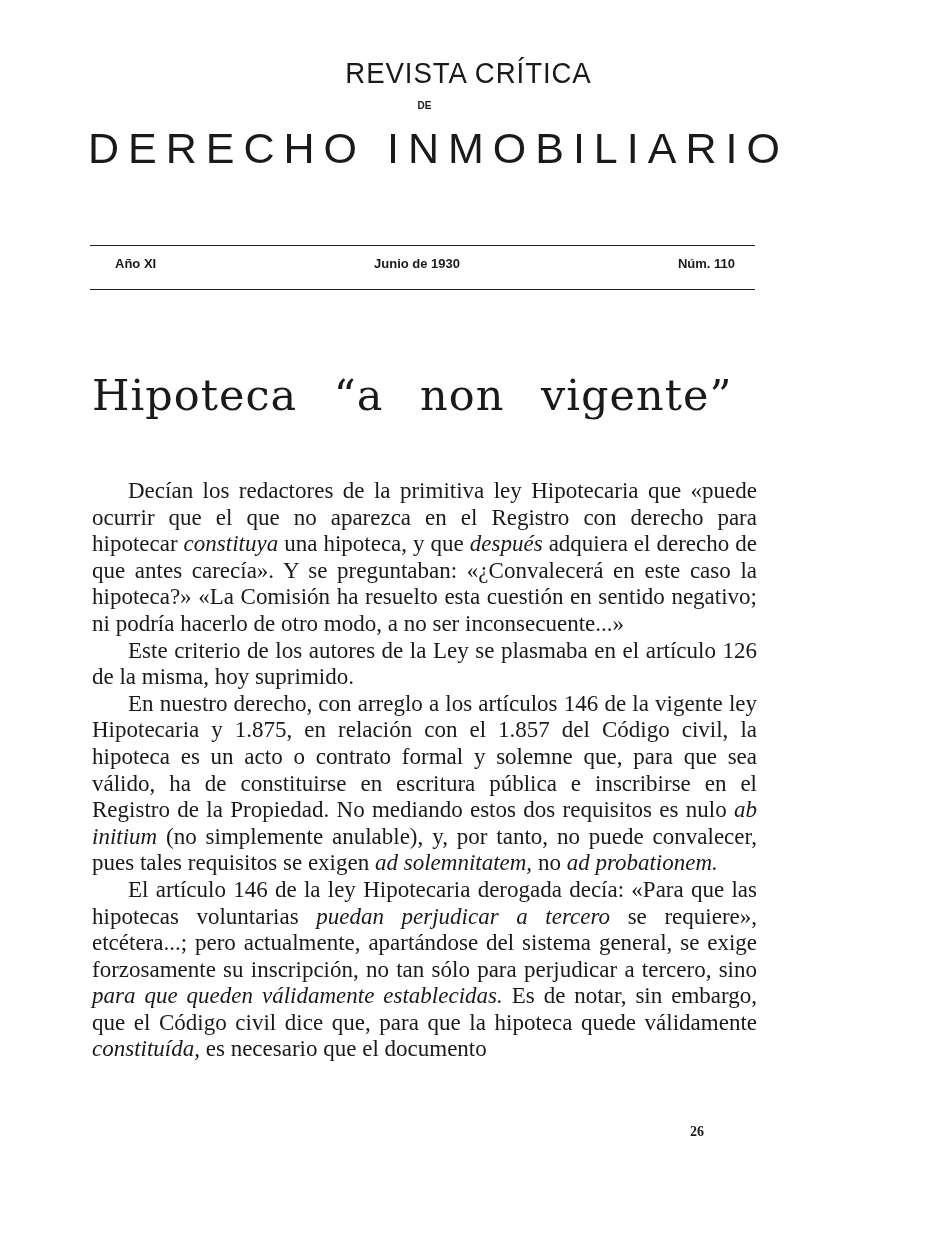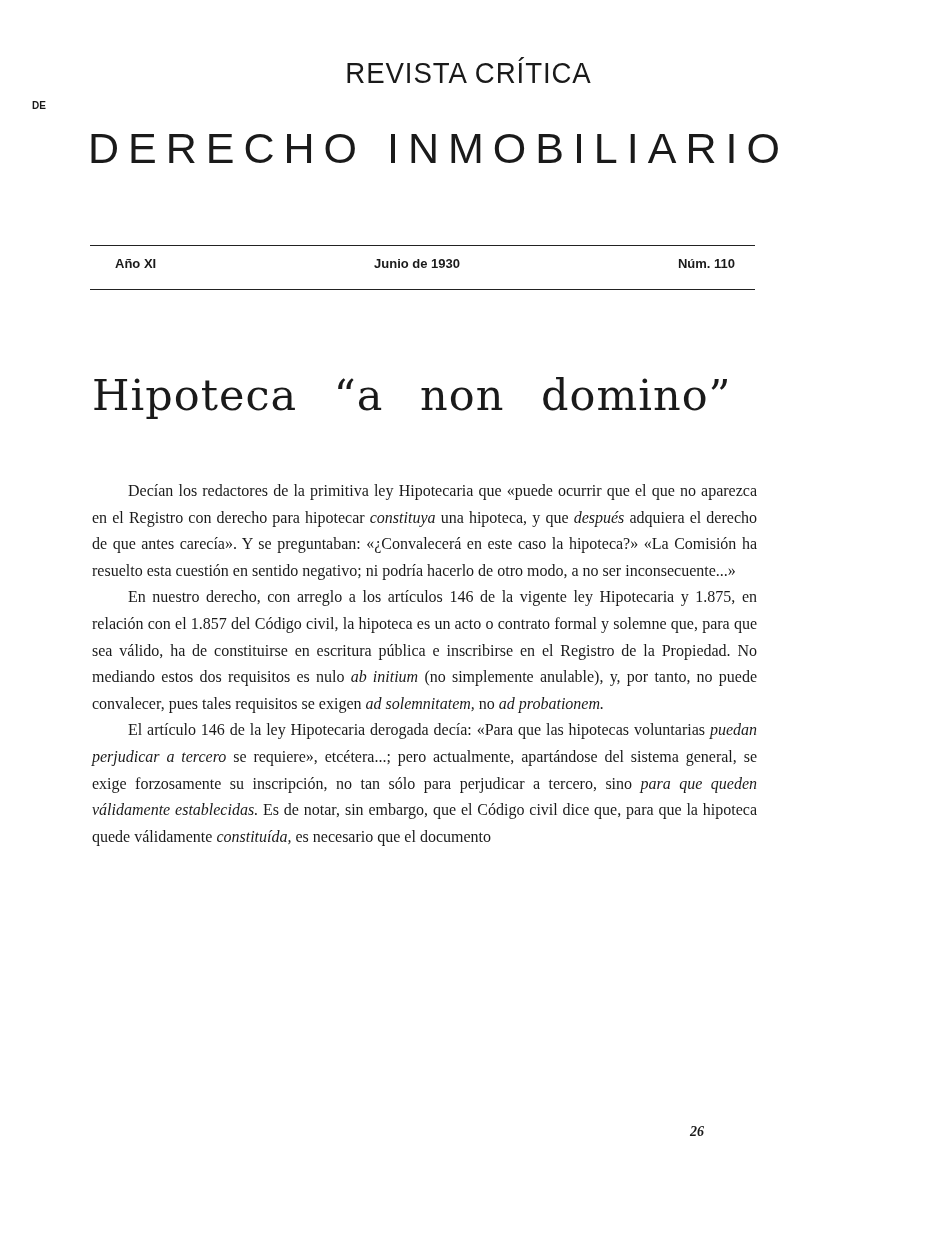--- a/index.html
+++ b/index.html
@@ -1,46 +1,47 @@
 <!DOCTYPE html>
 <html><head>
 <meta charset="utf-8">
 <style>
   html, body { margin:0; padding:0; background:#fff; }
   body { width:937px; height:1240px; position:relative; overflow:hidden; color:#1a1a1a; font-family:"Liberation Serif", serif; }
   .masthead-title { position:absolute; top:56px; left:0; width:937px; text-align:center; font-family:"Liberation Sans", sans-serif; font-size:30px; letter-spacing:1px; transform:scaleX(0.92); }
-  .masthead-de { position:absolute; top:100px; left:0; width:849px; text-align:left; font-family:"Liberation Sans", sans-serif; font-weight:bold; font-size:10px;padding-left:32px; }
+  .masthead-de { position:absolute; top:100px; left:0; width:849px; text-align:center; font-family:"Liberation Sans", sans-serif; font-weight:bold; font-size:10px; }
   .masthead-main { position:absolute; top:124px; left:88px; width:670px; text-align:left; font-family:"Liberation Sans", sans-serif; font-size:43px; letter-spacing:9px; white-space:nowrap; }
   .subtitle { position:absolute; top:183px; left:88px; width:670px; text-align:center; font-family:"Liberation Sans", sans-serif; font-weight:bold; font-size:13.5px; line-height:28px; letter-spacing:0.3px; }
   .rule { position:absolute; left:90px; width:665px; border-top:1.5px solid #222; }
   .issue-bar { position:absolute; top:256px; left:115px; width:620px; display:flex; justify-content:space-between; font-family:"Liberation Sans", sans-serif; font-weight:bold; font-size:13px; }
   .article-title { position:absolute; top:370px; left:92px; width:670px; font-family:"DejaVu Serif", serif; font-size:43px; letter-spacing:1px; word-spacing:22px; white-space:nowrap; }
-  .body-text { position:absolute; top:478px; left:92px; width:665px; font-size:16px; line-height:26.6px; text-align:justify; }
+  .body-text { position:absolute; top:478px; left:92px; width:665px; font-size:23px; line-height:26.6px; text-align:justify; }
   .body-text p { margin:0; text-indent:36px; }
   .body-text i { font-style:italic; }
-  .page-number { position:absolute; top:1124px; left:690px; font-weight:bold; font-size:14px;font-style:italic; }
+  .page-number { position:absolute; top:1124px; left:690px; font-weight:bold; font-size:14px; }
 </style>
 </head>
 <body>
 
 <div class="masthead-title">REVISTA CRÍTICA</div>
 <div class="masthead-de">DE</div>
 <div class="masthead-main">DERECHO INMOBILIARIO</div>
 <div class="subtitle">
 </div>
 
 <div class="rule" style="top:245px;"></div>
 <div class="issue-bar">
   <span>Año XI</span>
   <span>Junio de 1930</span>
   <span>Núm. 110</span>
 </div>
 <div class="rule" style="top:289px;"></div>
 
-<div class="article-title">Hipoteca “a non domino”</div>
+<div class="article-title">Hipoteca “a non vigente”</div>
 
 <div class="body-text" id="body-text">
     <p><span>Decían los redactores de la primitiva ley Hipotecaria que «puede ocurrir que el que no aparezca en el Registro con derecho para hipotecar </span><i>constituya</i><span> una hipoteca, y que </span><i>después</i><span> adquiera el derecho de que antes carecía». Y se preguntaban: «¿Convalecerá en este caso la hipoteca?» «La Comisión ha resuelto esta cuestión en sentido negativo; ni podría hacerlo de otro modo, a no ser inconsecuente...»</span></p>
+    <p><span>Este criterio de los autores de la Ley se plasmaba en el artículo 126 de la misma, hoy suprimido.</span></p>
     <p><span>En nuestro derecho, con arreglo a los artículos 146 de la vigente ley Hipotecaria y 1.875, en relación con el 1.857 del Código civil, la hipoteca es un acto o contrato formal y solemne que, para que sea válido, ha de constituirse en escritura pública e inscribirse en el Registro de la Propiedad. No mediando estos dos requisitos es nulo </span><i>ab initium</i><span> (no simplemente anulable), y, por tanto, no puede convalecer, pues tales requisitos se exigen </span><i>ad solemnitatem,</i><span> no </span><i>ad probationem.</i></p>
     <p><span>El artículo 146 de la ley Hipotecaria derogada decía: «Para que las hipotecas voluntarias </span><i>puedan perjudicar a tercero</i><span> se requiere», etcétera...; pero actualmente, apartándose del sistema general, se exige forzosamente su inscripción, no tan sólo para perjudicar a tercero, sino </span><i>para que queden válidamente establecidas.</i><span> Es de notar, sin embargo, que el Código civil dice que, para que la hipoteca quede válidamente </span><i>constituída,</i><span> es necesario que el documento</span></p>
   </div>
 
 <div class="page-number">26</div>
 
 </body></html>

